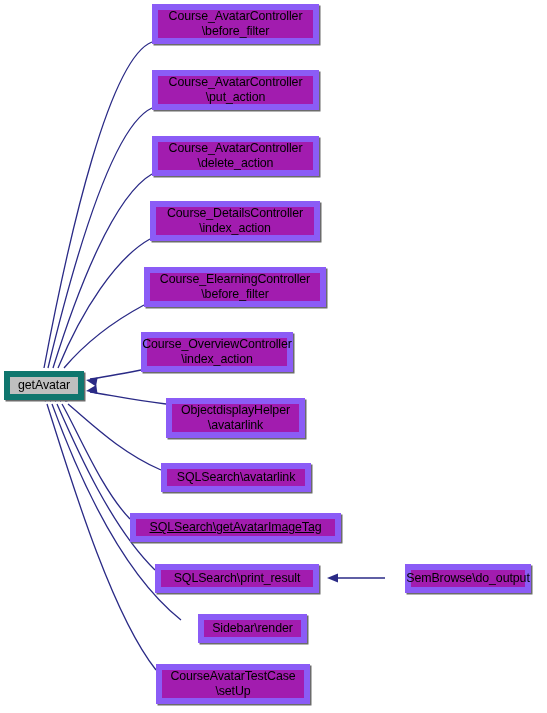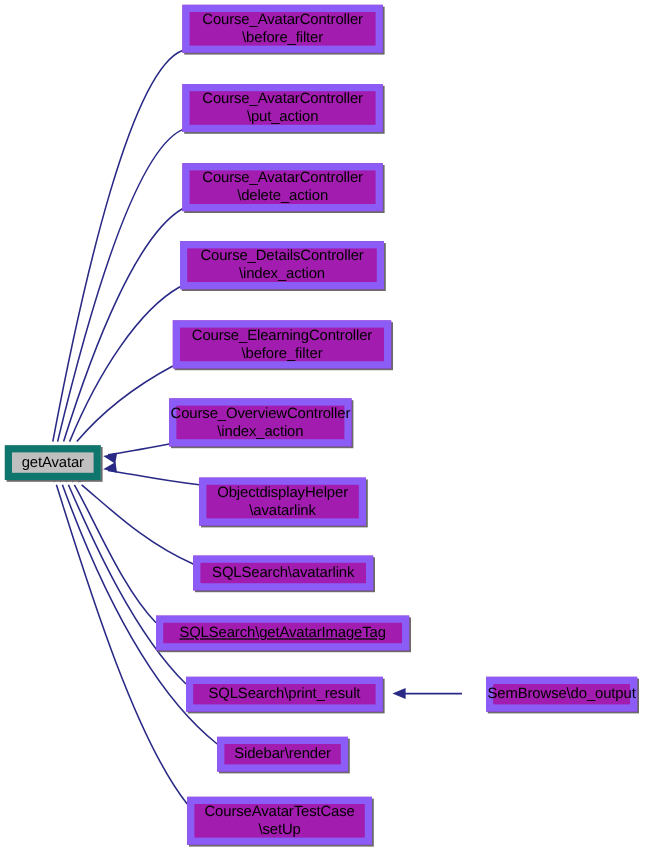--- a/index.html
+++ b/index.html
@@ -92,20 +92,20 @@
 \index_action</span></div>
       <div class="node" style="left: 144px; top: 267px; width: 182px; height: 40px;"><span>Course_ElearningController
 \before_filter</span></div>
       <div class="node" style="left: 141px; top: 332px; width: 152px; height: 40px;"><span>Course_OverviewController
 \index_action</span></div>
       <div class="node" style="left: 166px; top: 398px; width: 139px; height: 40px;"><span>ObjectdisplayHelper
 \avatarlink</span></div>
       <div class="node" style="left: 161px; top: 463px; width: 150px; height: 29px;"><span>SQLSearch\avatarlink</span></div>
       <div class="node" style="left: 130px; top: 513px; width: 211px; height: 29px; text-decoration: underline;"><span>SQLSearch\getAvatarImageTag</span></div>
       <div class="node" style="left: 155px; top: 564px; width: 164px; height: 29px;"><span>SQLSearch\print_result</span></div>
-      <div class="node" style="left: 181px; top: 614px; width: 109px; height: 29px;"><span>Sidebar\render</span></div>
+      <div class="node" style="left: 198px; top: 614px; width: 109px; height: 29px;"><span>Sidebar\render</span></div>
       <div class="node" style="left: 156px; top: 664px; width: 154px; height: 40px;"><span>CourseAvatarTestCase
 \setUp</span></div>
       <div class="node" style="left: 385px; top: 564px; width: 126px; height: 29px; margin-left: 20px;"><span>SemBrowse\do_output</span></div>
       <div class="node current" style="left: 4px; top: 371px; width: 80px; height: 29px;"><span>getAvatar</span></div>
     </div>
 
 </div>
 
 </body></html>

